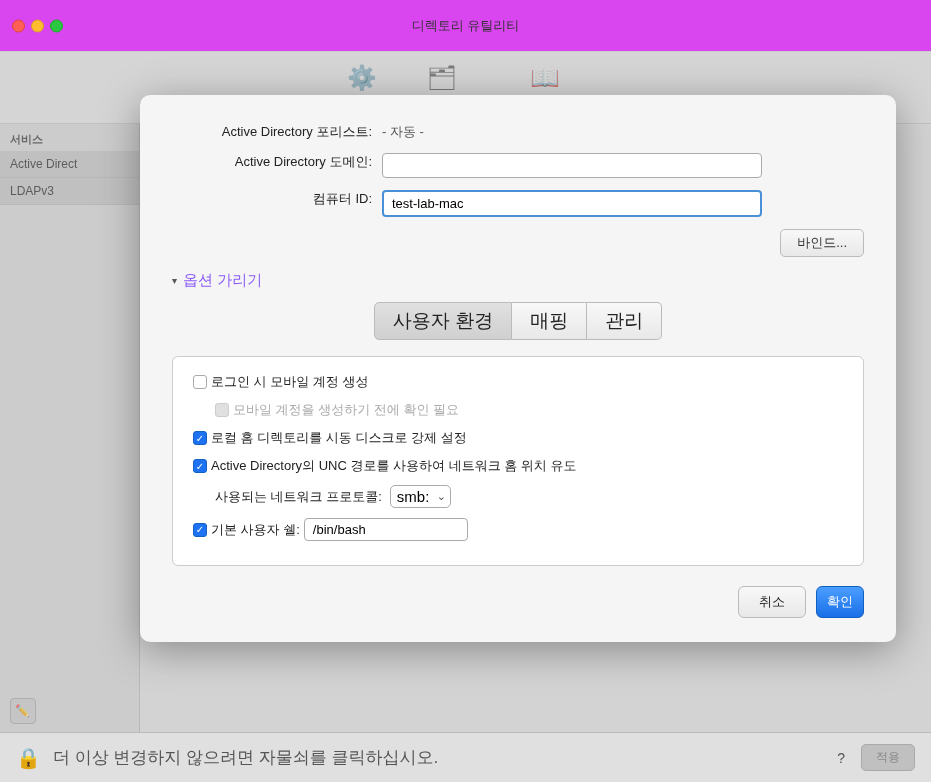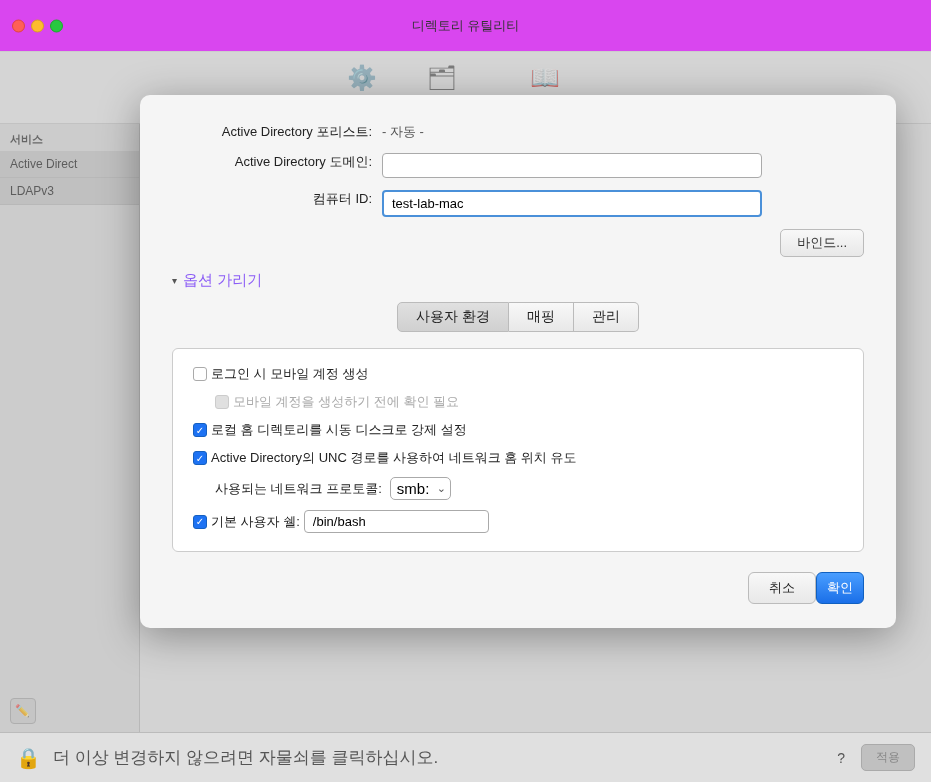--- a/index.html
+++ b/index.html
@@ -251,21 +251,21 @@
     .tab-bar {
       display: flex;
       justify-content: center;
       gap: 0;
       margin-bottom: 16px;
     }
     .tab-btn {
       background: linear-gradient(to bottom, #f8f8f8, #e8e8e8);
       border: 1px solid #bbb;
       padding: 5px 18px;
-      font-size: 14px;
+      font-size: 19px;
       color: #222;
       cursor: pointer;
     }
     .tab-btn:first-child { border-radius: 5px 0 0 5px; }
     .tab-btn:last-child { border-radius: 0 5px 5px 0; }
     .tab-btn + .tab-btn { border-left: none; }
     .tab-btn.active {
       background: linear-gradient(to bottom, #e0e0e0, #d0d0d0);
     }
 
@@ -281,21 +281,21 @@
       display: flex;
       align-items: center;
       gap: 4px;
       margin-bottom: 10px;
       font-size: 13px;
       color: #222;
     }
     .option-row.disabled {
       color: #aaa;
     }
-    .option-row:last-child { margin-bottom: 2px; align-items: center; }
+    .option-row:last-child { margin-bottom: 8px; align-items: center; }
     .checkbox {
       width: 14px;
       height: 14px;
       border: 1px solid #aaa;
       border-radius: 3px;
       background: white;
       display: flex;
       align-items: center;
       justify-content: center;
       flex-shrink: 0;
@@ -344,29 +344,29 @@
       transform: translateY(-55%);
       font-size: 11px;
       color: #555;
       pointer-events: none;
     }
     .shell-input {
       border: 1px solid #aaa;
       border-radius: 4px;
       padding: 3px 8px;
       font-size: 13px;
-      width: 185px;
+      width: 164px;
       background: white;
     }
 
     
     .dialog-buttons {
       display: flex;
       justify-content: flex-end;
-      gap: 0;
+      gap: 10px;
       margin-top: 16px;
     }
     .cancel-btn {
       background: linear-gradient(to bottom, #f8f8f8, #e8e8e8);
       border: 1px solid #bbb;
       border-radius: 6px;
       padding: 6px 20px;
       font-size: 13px;
       color: #222;
       cursor: pointer;

